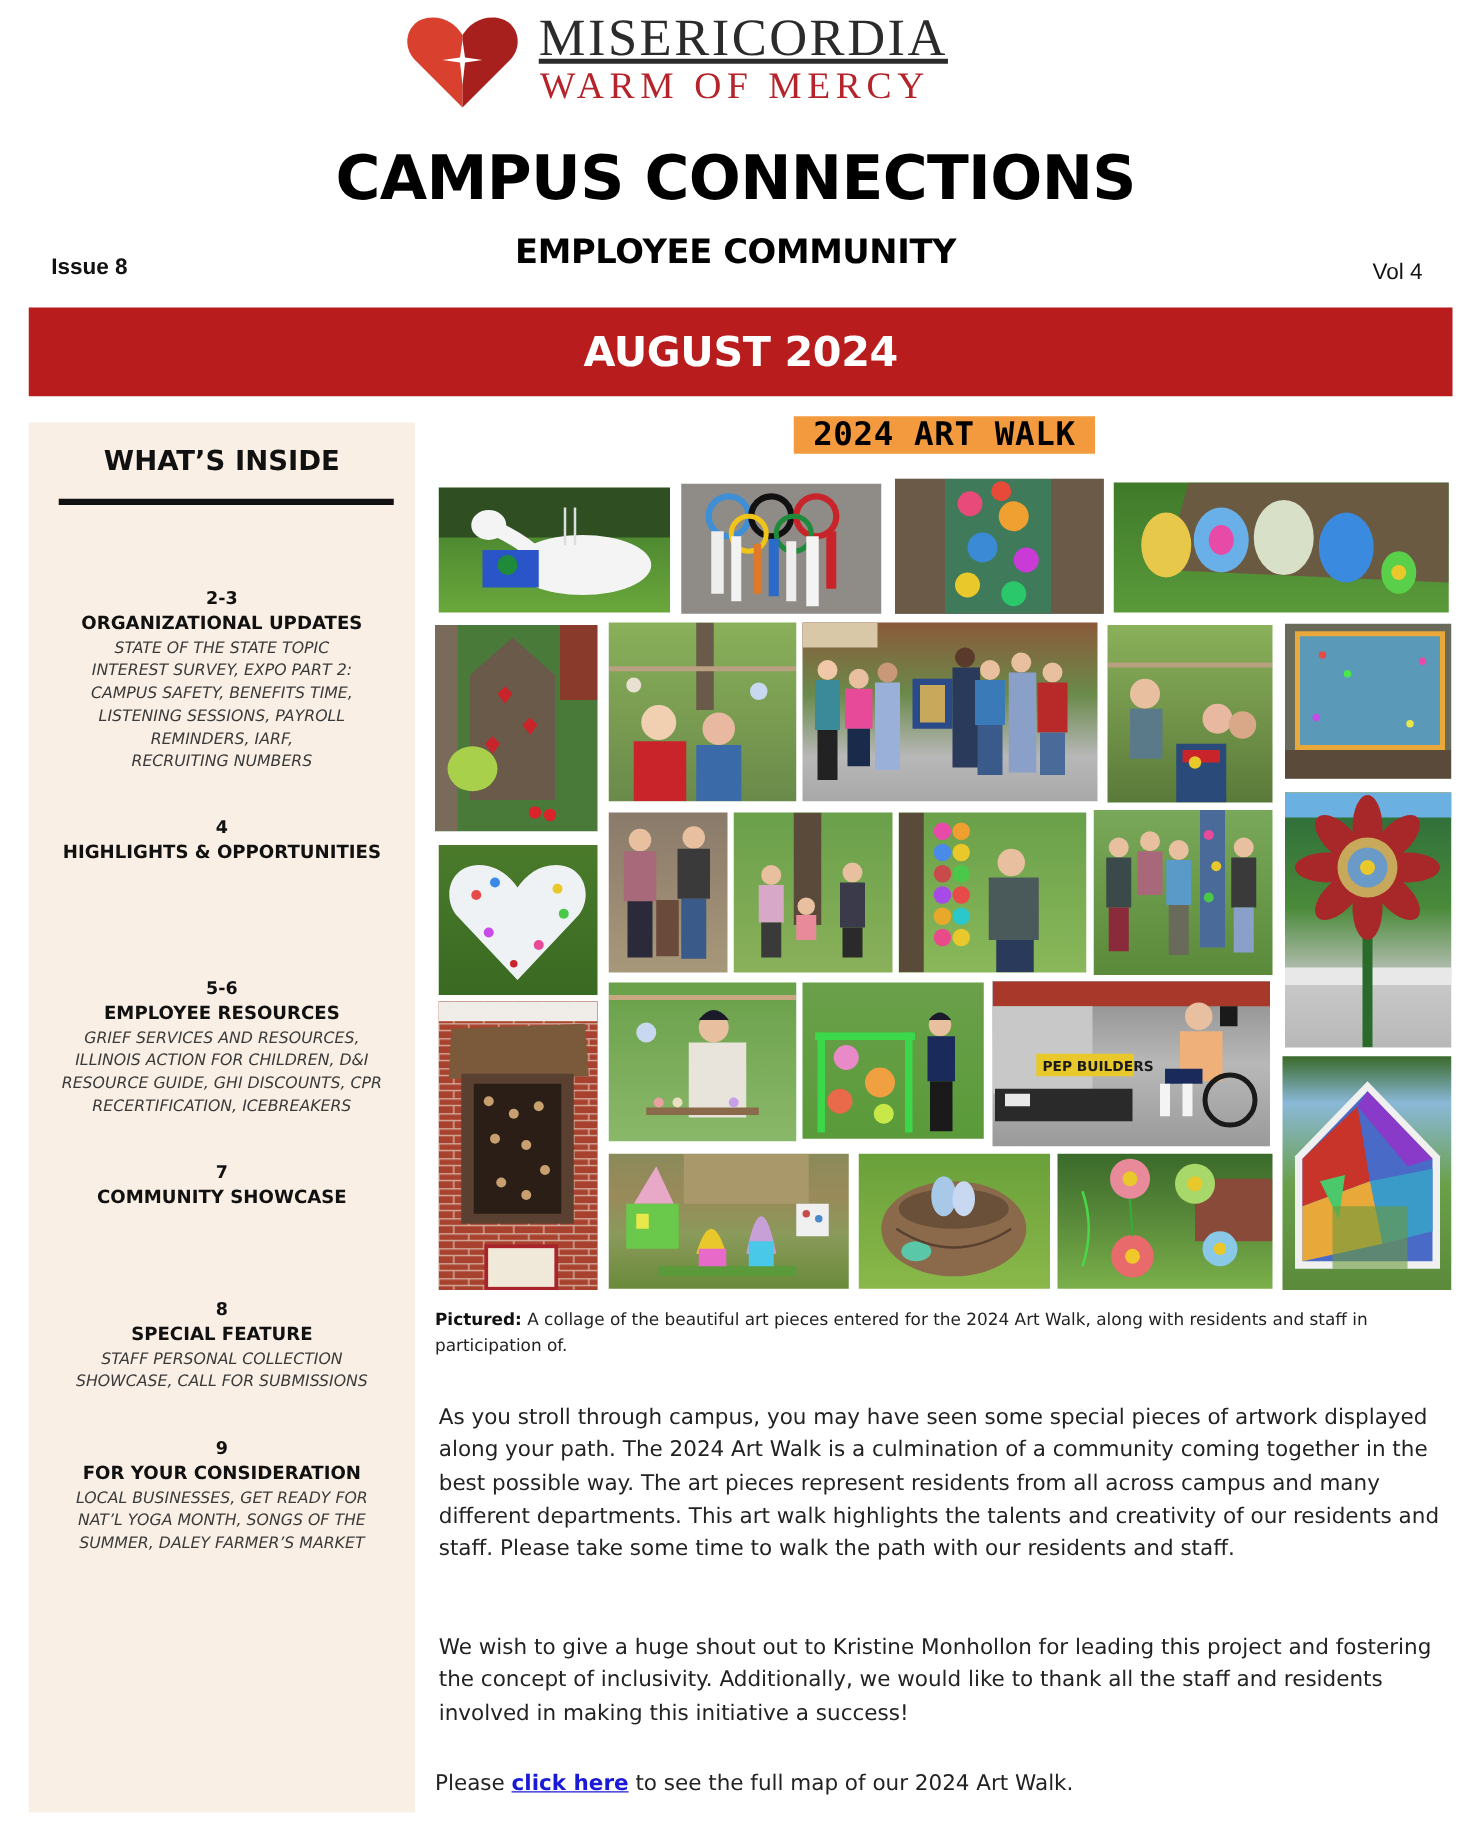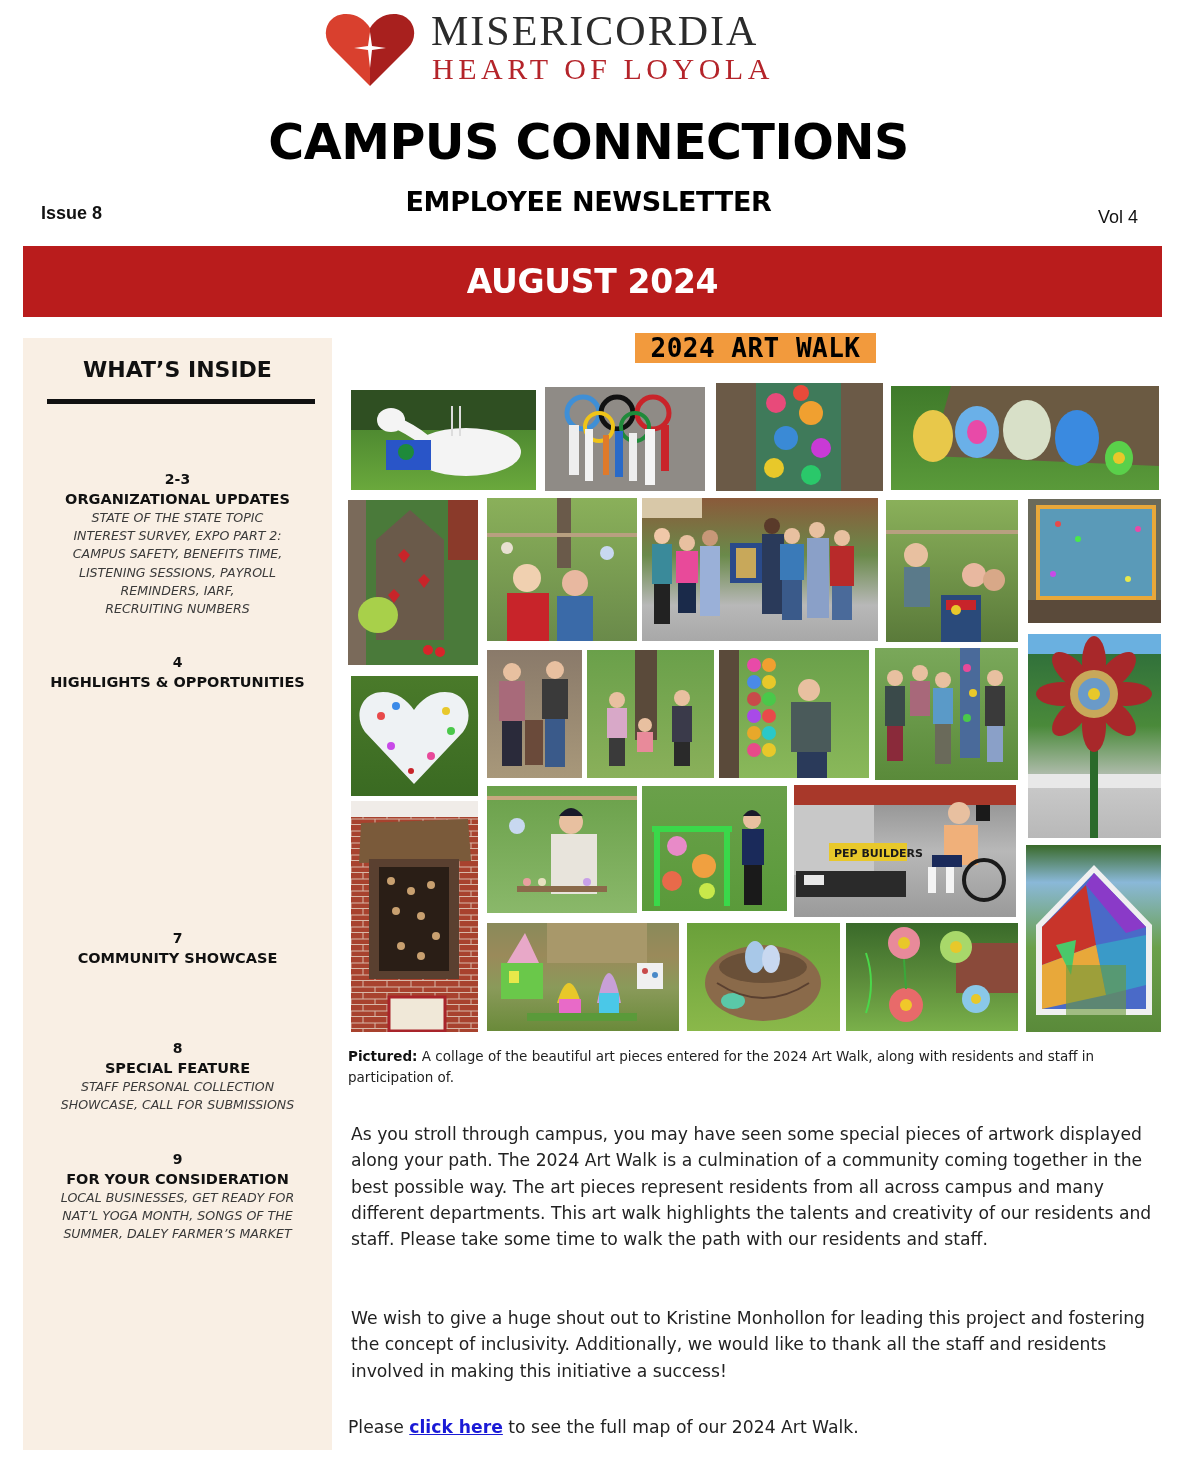--- a/index.html
+++ b/index.html
@@ -1,21 +1,21 @@
 <!DOCTYPE html>
 <html><head>
 <meta charset="utf-8">
 <style>
   html, body { margin: 0; padding: 0; background: #ffffff; }
   body { width: 1177px; height: 1458px; position: relative; overflow: hidden; font-family: "Liberation Sans", sans-serif; color: #111; }
 
   
   .logo { position: absolute; left: 300px; top: 0; width: 560px; height: 96px; }
   .logo .heart { position: absolute; left: 24px; top: 10px; width: 92px; height: 78px; }
-  .logo .brand-1 { position: absolute; left: 131px; top: 10px; font-family: "Liberation Serif", serif; font-size: 42px; letter-spacing: 2px; color: #2b2b2b; line-height: 42px; }
+  .logo .brand-1 { position: absolute; left: 131px; top: 10px; font-family: "Liberation Serif", serif; font-size: 42px; letter-spacing: 2px; color: #2b2b2b; line-height: 42px; text-decoration: underline; }
   .logo .brand-2 { position: absolute; left: 132px; top: 53px; font-family: "Liberation Serif", serif; font-size: 30px; letter-spacing: 4.5px; color: #b4242a; line-height: 32px; }
 
   .title { position: absolute; left: 0; width: 1177px; top: 112px; text-align: center; font-family: "DejaVu Sans", sans-serif; font-weight: bold; font-size: 49px; letter-spacing: -0.5px; line-height: 62px; color: #000; }
   .subtitle { position: absolute; left: 0; width: 1177px; top: 184px; text-align: center; font-family: "DejaVu Sans", sans-serif; font-weight: bold; font-size: 27px; letter-spacing: -0.3px; line-height: 36px; color: #000; }
   .issue { position: absolute; left: 41px; top: 203px; font-family: "Liberation Sans", sans-serif; font-weight: bold; font-size: 18px; color: #111; }
   .vol { position: absolute; left: 1098px; top: 207px; font-family: "Liberation Sans", sans-serif; font-weight: normal; font-size: 18px; color: #111; }
 
   .month-bar { position: absolute; left: 23px; top: 246px; width: 1139px; height: 71px; background: #b91c1c; display: flex; align-items: center; justify-content: center; }
   .month-bar span { font-family: "DejaVu Sans", sans-serif; font-weight: bold; font-size: 33px; color: #ffffff; letter-spacing: -0.3px; }
 
@@ -44,25 +44,25 @@
 </head>
 <body>
 
 <div class="logo">
   <svg class="heart" viewBox="0 0 92 78">
     <path d="M46 76 L8 38 C-4 26 2 4 22 4 C33 4 41 10 46 18 Z" fill="#d9402e"></path>
     <path d="M46 76 L84 38 C96 26 90 4 70 4 C59 4 51 10 46 18 Z" fill="#a8201e"></path>
     <path d="M46 22 L48 36 L62 38 L48 40 L46 58 L44 40 L30 38 L44 36 Z" fill="#ffffff"></path>
   </svg>
   <div class="brand-1">MISERICORDIA</div>
-  <div class="brand-2">HEART OF LOYOLA</div>
+  <div class="brand-2">WARM OF MERCY</div>
 </div>
 
 <div class="title">CAMPUS CONNECTIONS</div>
-<div class="subtitle">EMPLOYEE NEWSLETTER</div>
+<div class="subtitle">EMPLOYEE COMMUNITY</div>
 <div class="issue">Issue 8</div>
 <div class="vol">Vol 4</div>
 
 <div class="month-bar">
   <span>AUGUST 2024</span>
 </div>
 
 <div class="sidebar">
   <div class="head">WHAT’S INSIDE</div>
   <div class="rule"></div>
@@ -76,20 +76,28 @@
 LISTENING SESSIONS, PAYROLL
 REMINDERS, IARF,
 RECRUITING NUMBERS</div>
   </div>
 
   <div class="toc" style="top:314px">
     <div class="pg">4</div>
     <div class="sec">HIGHLIGHTS &amp; OPPORTUNITIES</div>
   </div>
 
+  <div class="toc" style="top:443px">
+    <div class="pg">5-6</div>
+    <div class="sec">EMPLOYEE RESOURCES</div>
+    <div class="desc">GRIEF SERVICES AND RESOURCES,
+ILLINOIS ACTION FOR CHILDREN, D&amp;I
+RESOURCE GUIDE, GHI DISCOUNTS, CPR
+RECERTIFICATION, ICEBREAKERS</div>
+  </div>
 
   <div class="toc" style="top:590px">
     <div class="pg">7</div>
     <div class="sec">COMMUNITY SHOWCASE</div>
   </div>
 
   <div class="toc" style="top:700px">
     <div class="pg">8</div>
     <div class="sec">SPECIAL FEATURE</div>
     <div class="desc">STAFF PERSONAL COLLECTION

